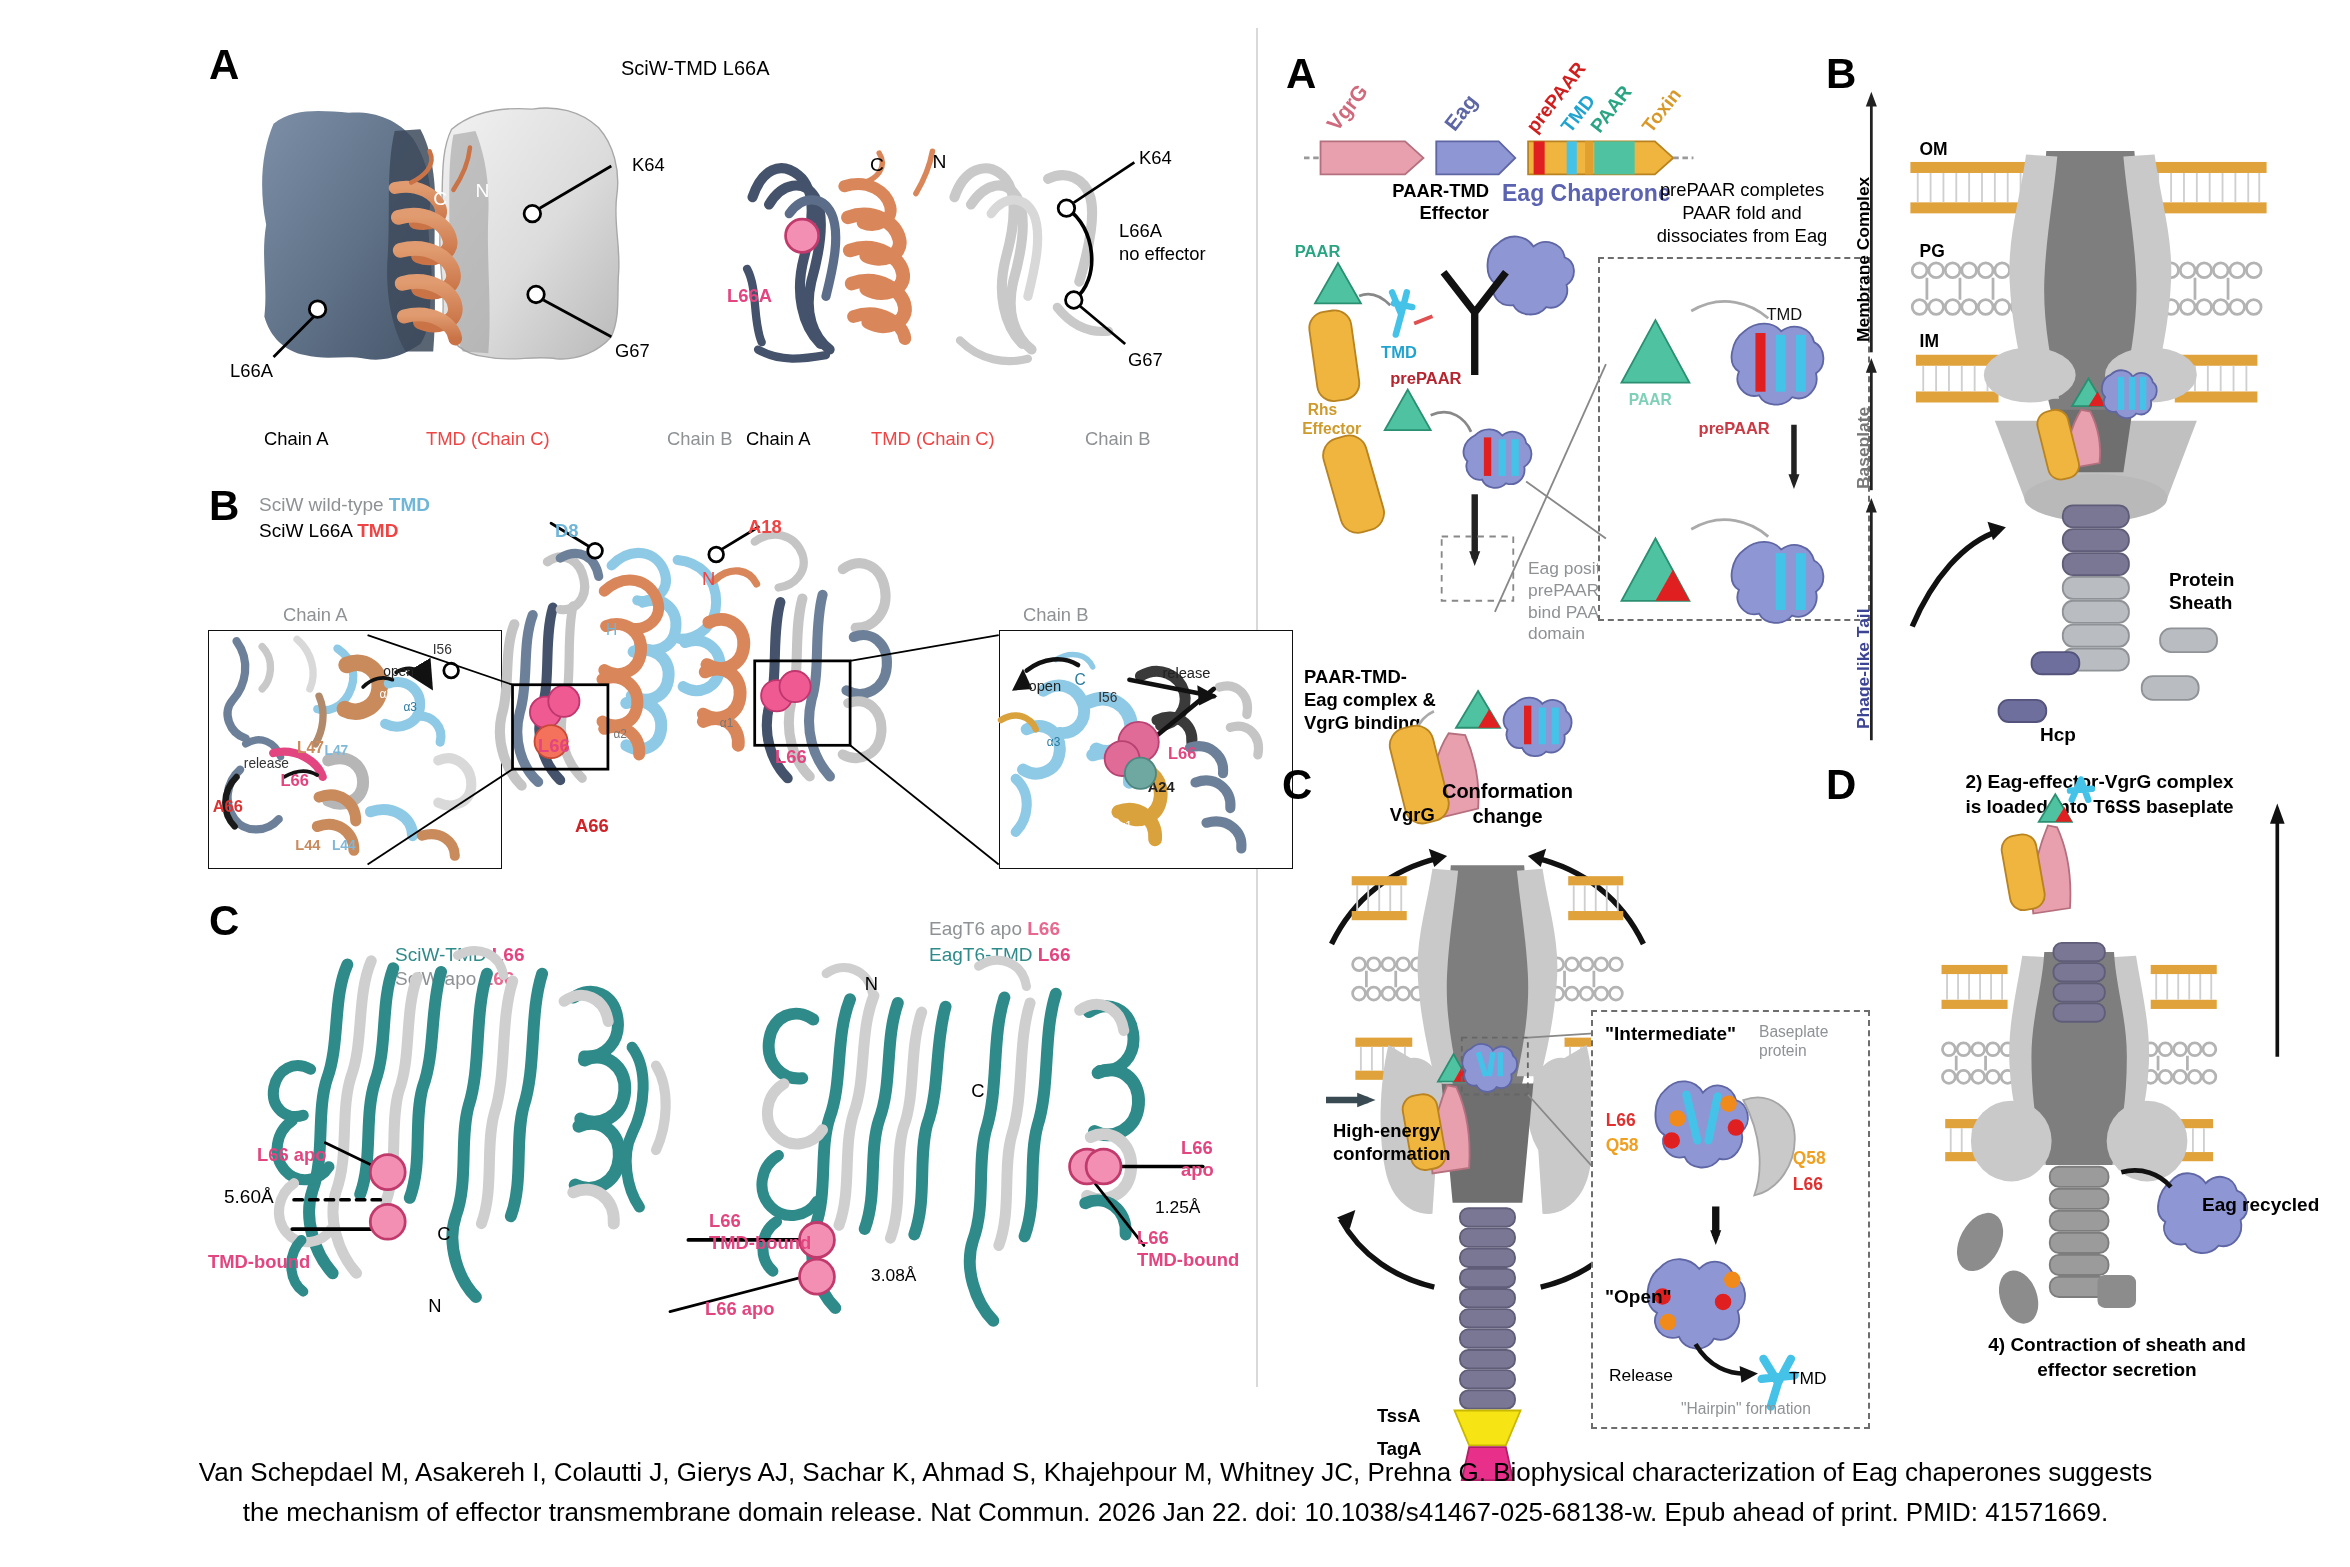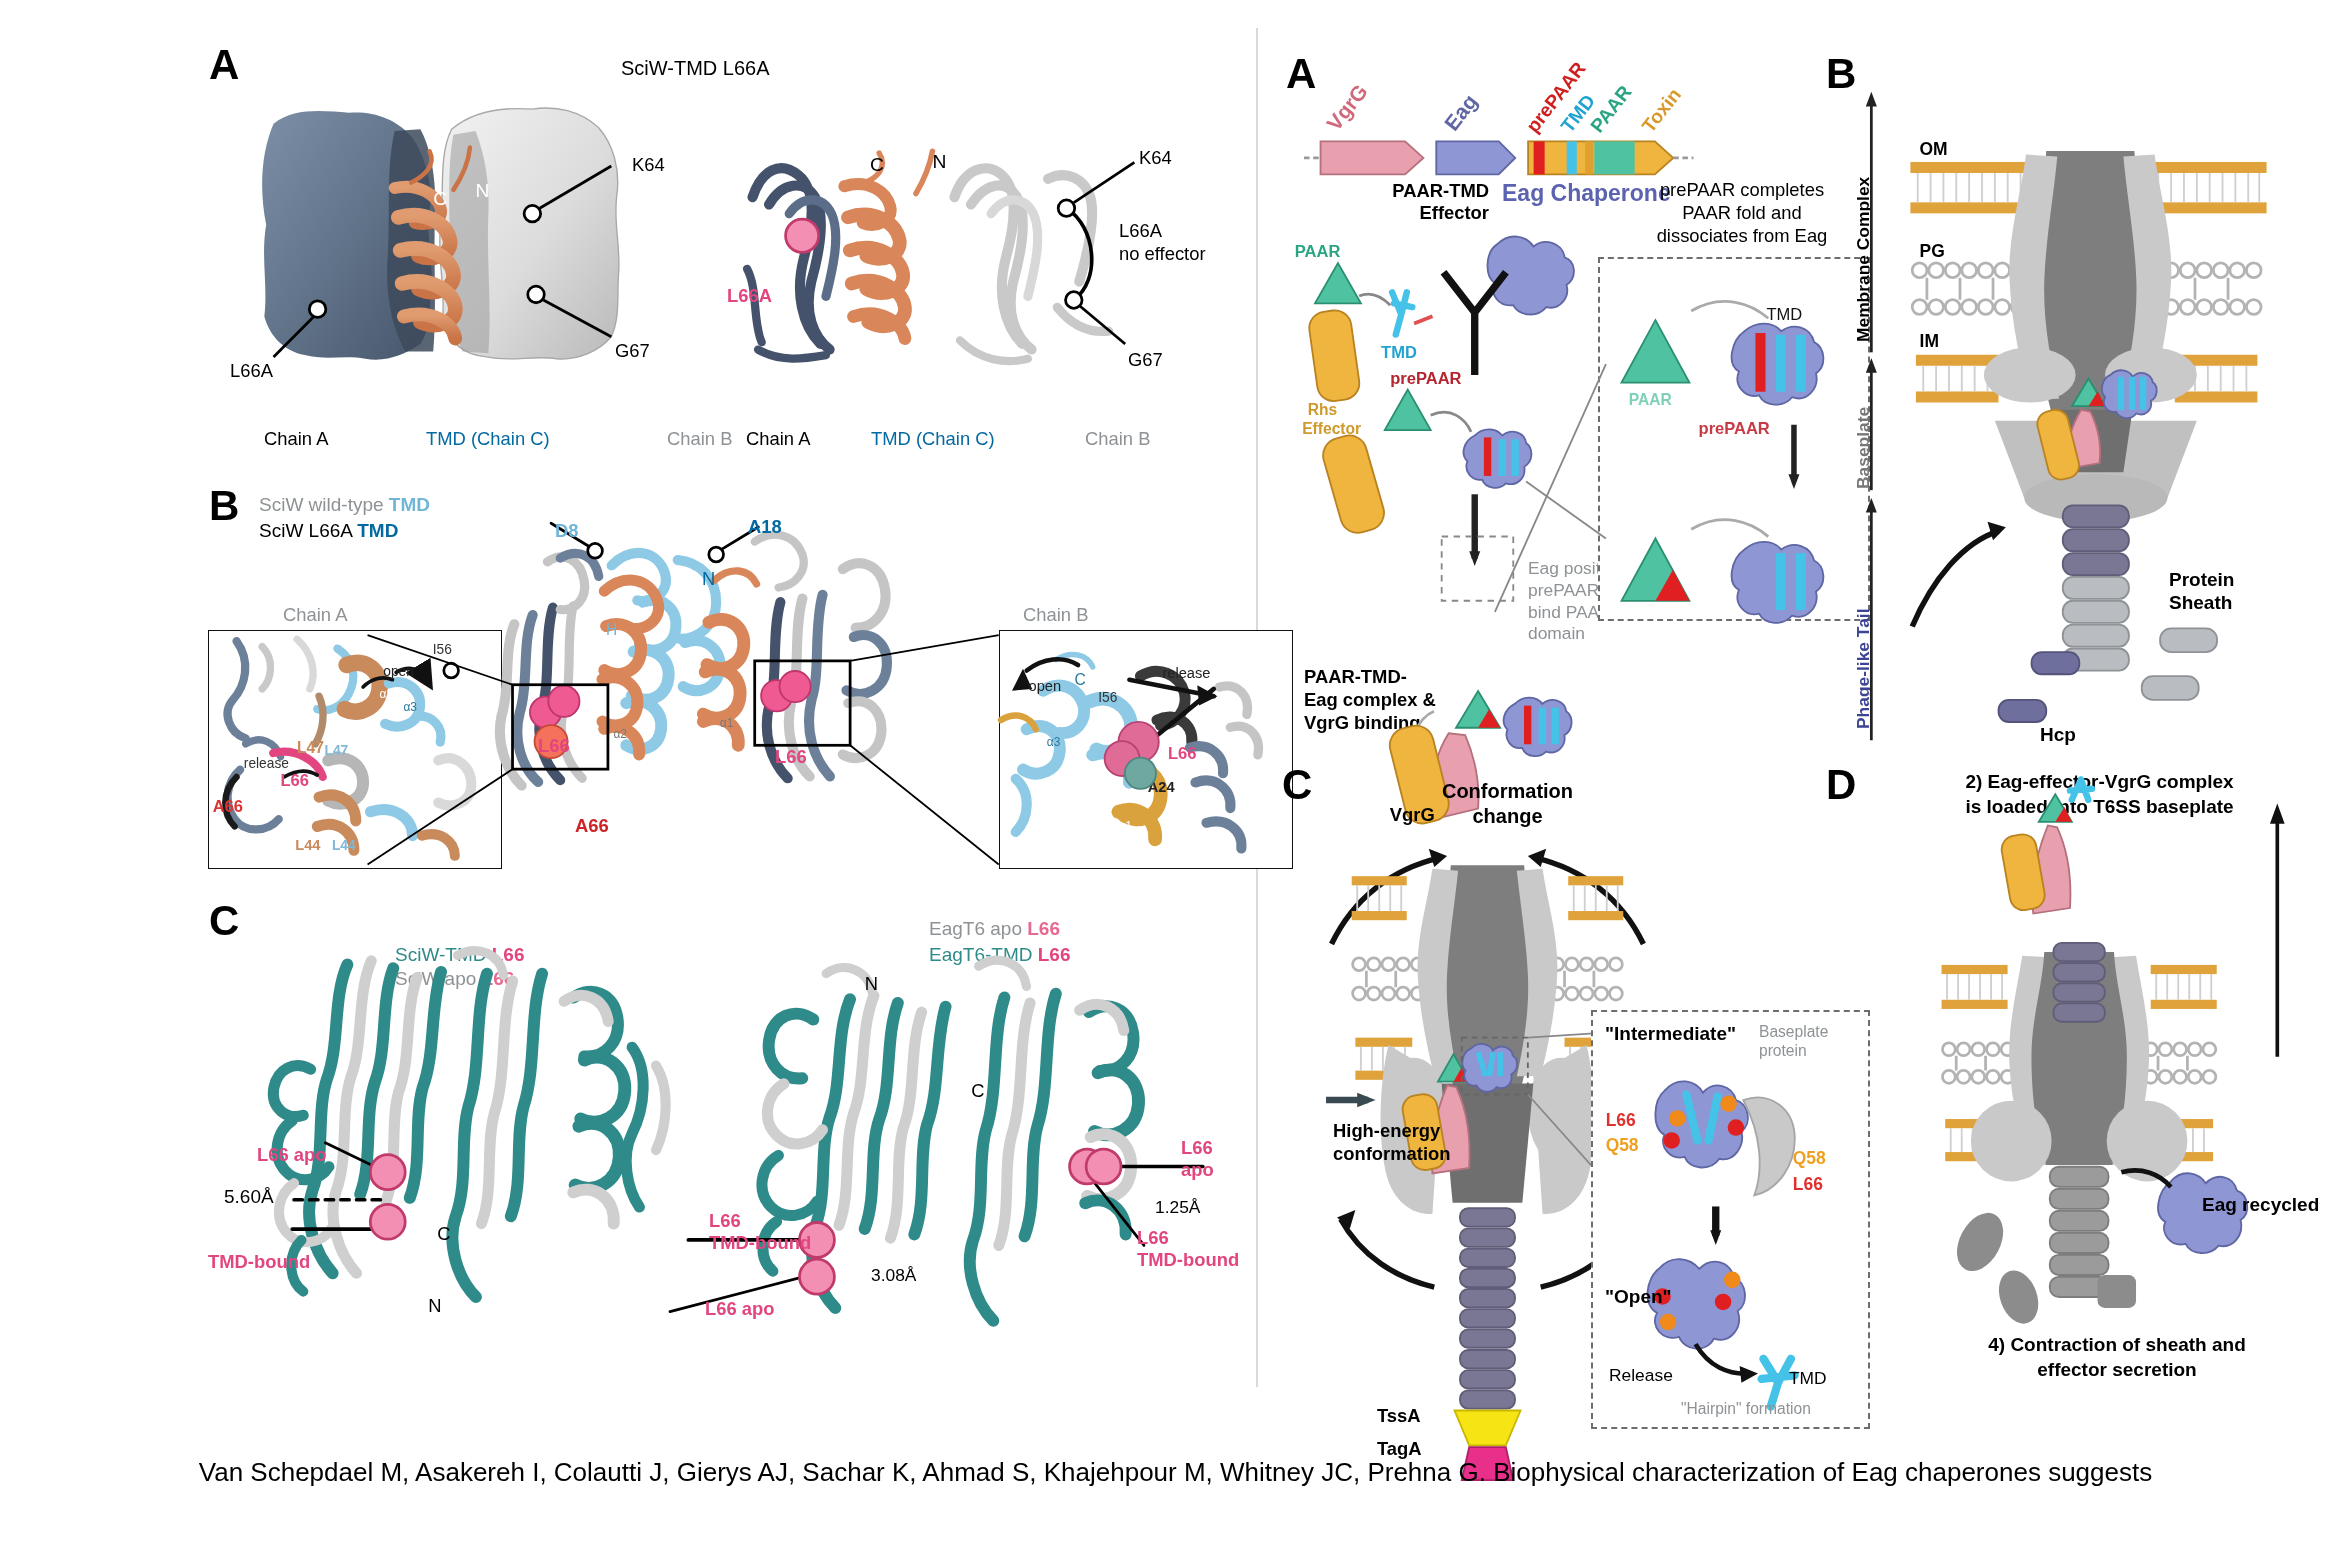--- a/index.html
+++ b/index.html
@@ -8,21 +8,21 @@
   .fig{position:absolute;left:0;top:0;width:2351px;height:1568px;background:#fff;}
   .abs{position:absolute;}
   
   .plet{font-size:42px;font-weight:700;font-family:"Liberation Sans",sans-serif;line-height:1;}
   
   .t{font-size:18.4px;line-height:1.15;white-space:nowrap;}
   .tc{font-size:18.4px;line-height:1.2;text-align:center;}
   .b{font-weight:700;}
   .pink{color:#e2457f;}
   .pink2{color:#e8698f;}
-  .orange{color:#0369a1;}
+  .orange{color:#ef4444;}
   .red{color:#cf2327;}
   .teal{color:#2f8a8a;}
   .lblue{color:#6fb6d8;}
   .blue{color:#5b63b0;}
   .gray{color:#8e9295;}
   
   .vline{position:absolute;background:#d9d9d9;}
   
   .sbox{position:absolute;border:1.8px solid #111;background:#fff;}
   
@@ -940,15 +940,16 @@
     <ellipse cx="138" cy="562" rx="20" ry="30" fill="#8c8c8c" transform="rotate(-20 138 562)"></ellipse>
     <rect x="224" y="538" width="42" height="36" rx="8" fill="#8c8c8c"></rect>
   </svg>
   <div class="abs t b" style="left:2202px;top:1194px;font-size:19px;">Eag recycled</div>
   <div class="abs cap" style="left:1906px;top:1333px;width:422px;">
     <span>4) Contraction of sheath and</span><br>
     <span>effector secretion</span>
   </div>
 
   <div class="footer" style="top:1453px;">Van Schepdael M, Asakereh I, Colautti J, Gierys AJ, Sachar K, Ahmad S, Khajehpour M, Whitney JC, Prehna G. Biophysical characterization of Eag chaperones suggests</div>
+  <div class="footer" style="top:1493px;">the mechanism of effector transmembrane domain release. Nat Commun. 2026 Jan 22. doi: 10.1038/s41467-025-68138-w. Epub ahead of print. PMID: 41571669.</div>
 
 </div>
 
 
 </body></html>

